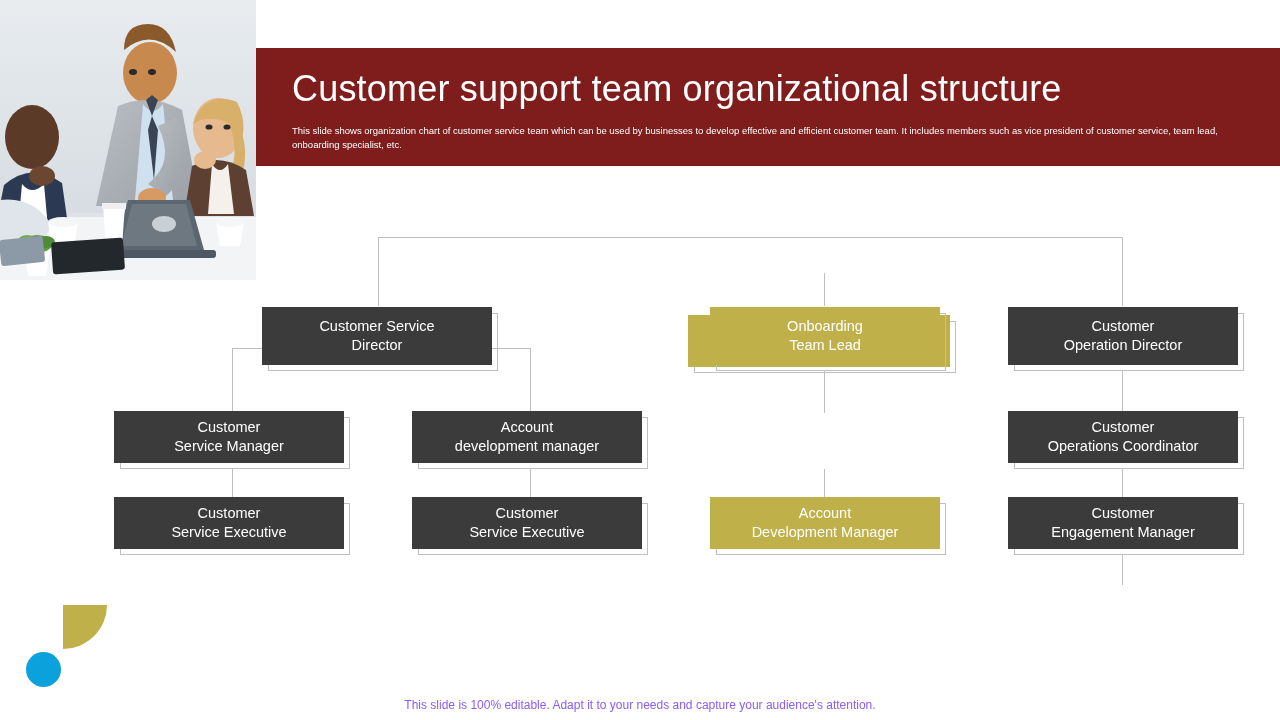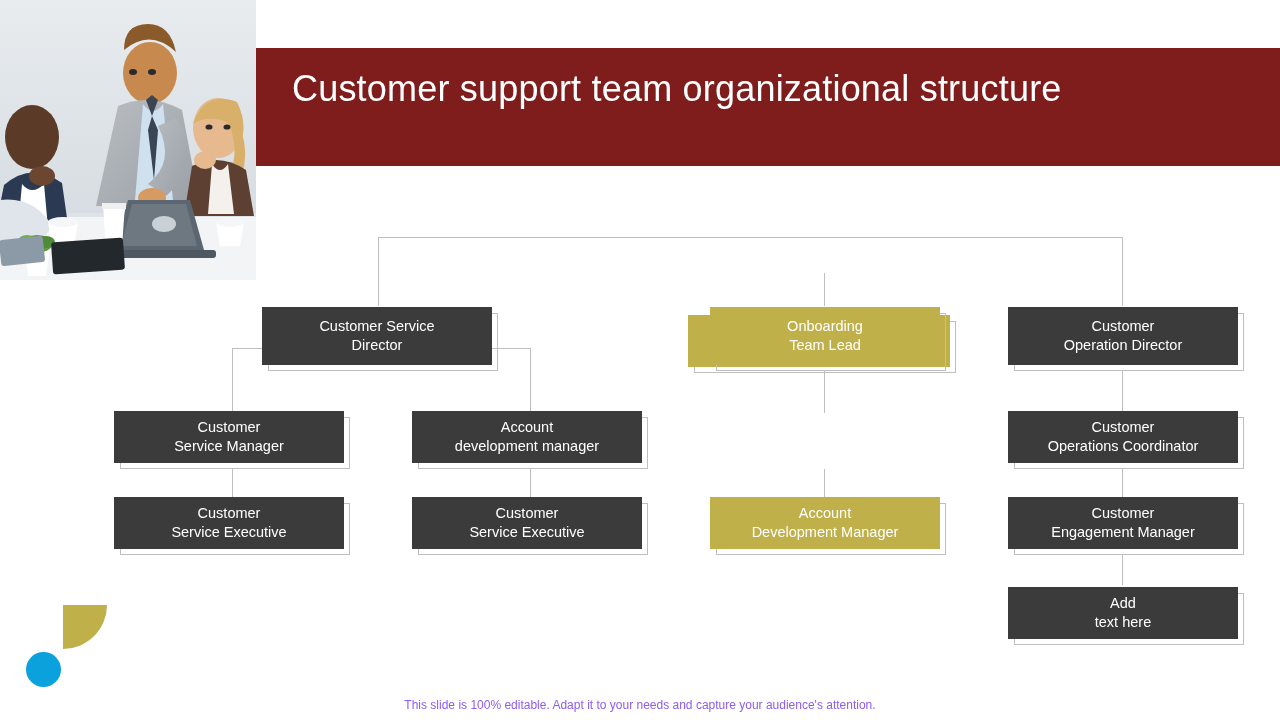--- a/index.html
+++ b/index.html
@@ -198,20 +198,21 @@
     <ellipse cx="27" cy="241" rx="9" ry="6" fill="#6fae4c"></ellipse>
     <ellipse cx="46" cy="242" rx="9" ry="6" fill="#4f8a36"></ellipse>
 
     <rect x="52" y="240" width="72" height="32" rx="3" fill="#23282d" transform="rotate(-4 88 256)"></rect>
     <rect x="0" y="238" width="44" height="26" rx="3" fill="#8c9aa8" transform="rotate(-6 22 251)"></rect>
   </svg>
 </div>
 
 <div class="header-band">
   <div class="header-title">Customer support team organizational structure</div>
+  <div class="header-sub">This slide shows organization chart of customer service team which can be used by businesses to develop effective  and efficient customer team. It includes members such as vice president of customer service, team lead, onboarding specialist, etc.</div>
 </div>
 
 <div class="chart">
 
   <svg class="connectors" viewBox="0 0 1280 560" xmlns="http://www.w3.org/2000/svg">
     <g stroke="#bfbfbf" stroke-width="1" fill="none" shape-rendering="crispEdges">
 
       <line x1="378" y1="119" x2="1122" y2="119"></line>
       <line x1="378" y1="119" x2="378" y2="188"></line>
       <line x1="1122" y1="119" x2="1122" y2="188"></line>
@@ -317,26 +318,19 @@
   </div>
 
   <div class="node dark" style="left:1014px; top:385px; width:230px; height:52px;">
     <div class="frame"></div>
     <div class="fill">
       <span class="label">Customer
 Engagement Manager</span>
     </div>
   </div>
 
-  <div class="node dark" style="left:1014px; top:475px; width:230px; height:52px;">
-    <div class="frame"></div>
-    <div class="fill">
-      <span class="label">Add
-text here</span>
-    </div>
-  </div>
 
 </div>
 
 <div class="deco-quarter"></div>
 <div class="deco-circle"></div>
 
 <div class="footer">This slide is 100% editable. Adapt it to your needs and capture your audience's attention.</div>
 
 </body></html>

